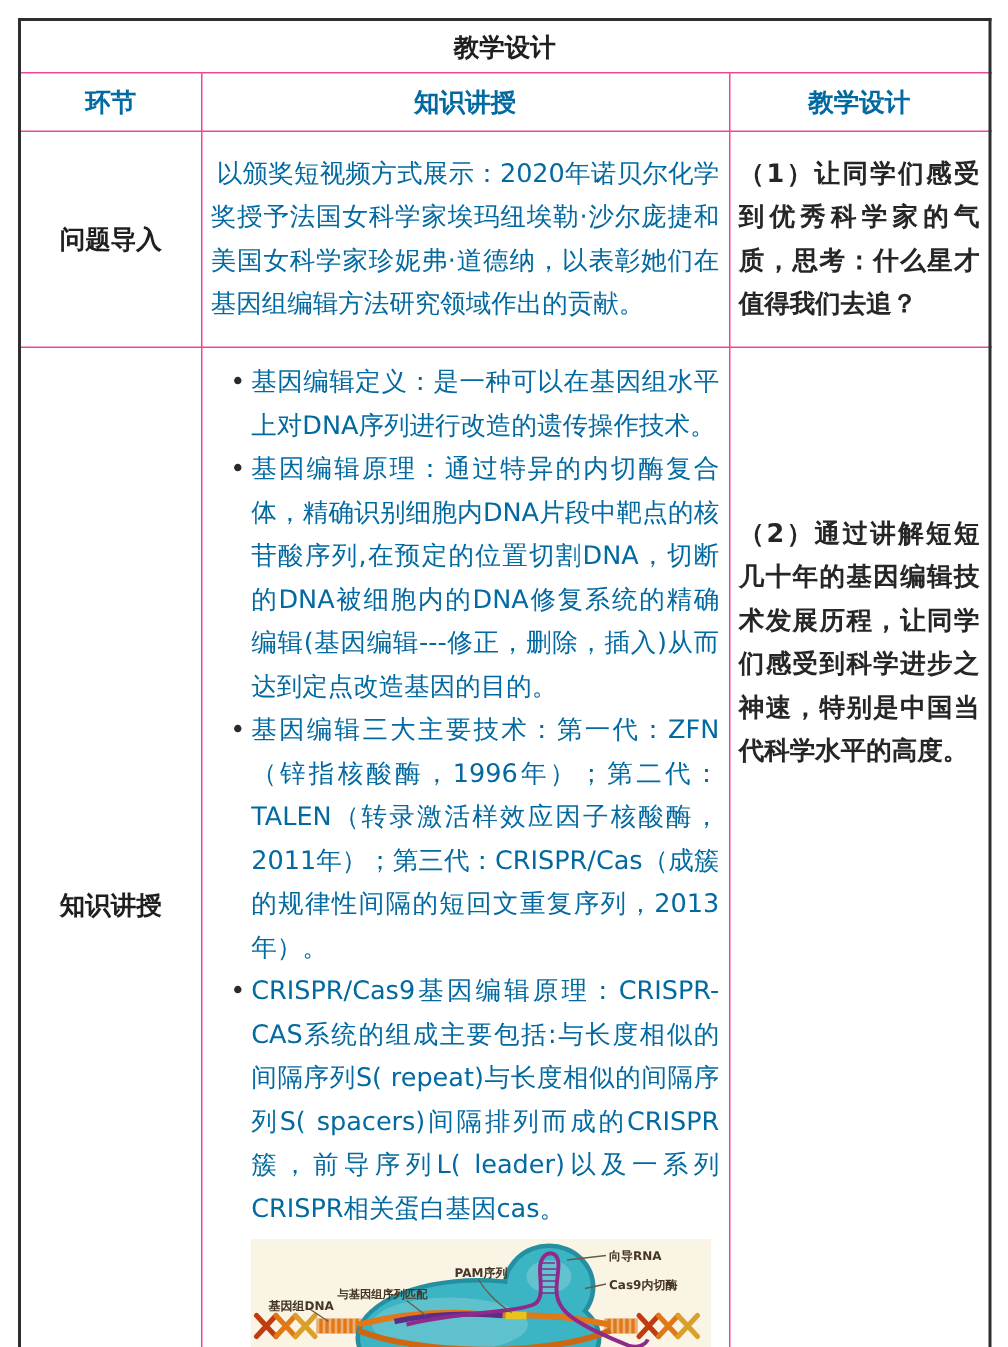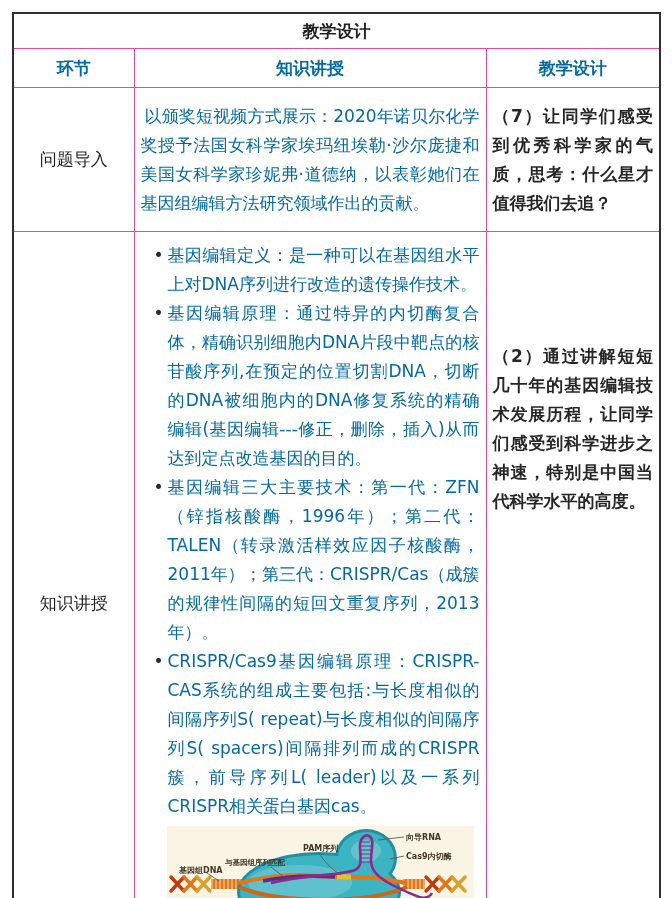--- a/index.html
+++ b/index.html
@@ -19,21 +19,21 @@
   }
   .title-cell{
     height:32px;text-align:center;font-weight:bold;
     font-size:17px;color:#1f1f1f;
   }
   .head-cell{
     height:36px;text-align:center;font-weight:bold;
     font-size:17px;color:#0369a1;
   }
   .stage-cell{
-    text-align:center;font-weight:normal;font-size:17px;color:#1f1f1f;
+    text-align:center;font-weight:bold;font-size:17px;color:#1f1f1f;
     vertical-align:middle;
   }
   .process-cell{
     font-size:17px;line-height:29px;color:#0369a1;
     padding:6px 6px;text-align:justify;vertical-align:middle;
   }
   .intro-process{ text-indent:4px; }
   .knowledge-process{ vertical-align:top;padding:9px 6px 0 6px; }
   .ideology-cell{
     font-weight:bold;font-size:17px;line-height:29px;color:#262626;
@@ -79,21 +79,21 @@
     <td class="title-cell" colspan="3">教学设计</td>
   </tr>
   <tr>
     <th class="head-cell">环节</th>
     <th class="head-cell">知识讲授</th>
     <th class="head-cell">教学设计</th>
   </tr>
   <tr class="row-intro">
     <td class="stage-cell">问题导入</td>
     <td class="process-cell intro-process">以颁奖短视频方式展示：2020年诺贝尔化学奖授予法国女科学家埃玛纽埃勒·沙尔庞捷和美国女科学家珍妮弗·道德纳，以表彰她们在基因组编辑方法研究领域作出的贡献。</td>
-    <td class="ideology-cell">（7）让同学们感受到优秀科学家的气质，思考：什么星才值得我们去追？</td>
+    <td class="ideology-cell">（1）让同学们感受到优秀科学家的气质，思考：什么星才值得我们去追？</td>
   </tr>
   <tr class="row-knowledge">
     <td class="stage-cell">知识讲授</td>
     <td class="process-cell knowledge-process">
       <ul class="bullet-list">
         <li>基因编辑定义：是一种可以在基因组水平上对DNA序列进行改造的遗传操作技术。</li>
         <li>基因编辑原理：通过特异的内切酶复合体，精确识别细胞内DNA片段中靶点的核苷酸序列,在预定的位置切割DNA，切断的DNA被细胞内的DNA修复系统的精确编辑(基因编辑---修正，删除，插入)从而达到定点改造基因的目的。</li>
         <li>基因编辑三大主要技术：第一代：ZFN（锌指核酸酶，1996年）；第二代：TALEN（转录激活样效应因子核酸酶，2011年）；第三代：CRISPR/Cas（成簇的规律性间隔的短回文重复序列，2013年）。</li>
         <li>CRISPR/Cas9基因编辑原理：CRISPR-CAS系统的组成主要包括:与长度相似的间隔序列S( repeat)与长度相似的间隔序列S( spacers)间隔排列而成的CRISPR簇，前导序列L( leader)以及一系列CRISPR相关蛋白基因cas。</li>
       </ul>

